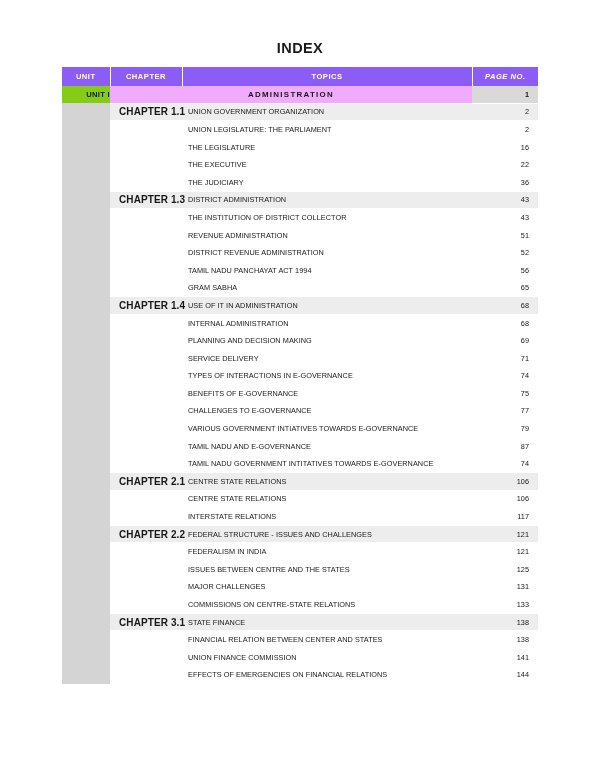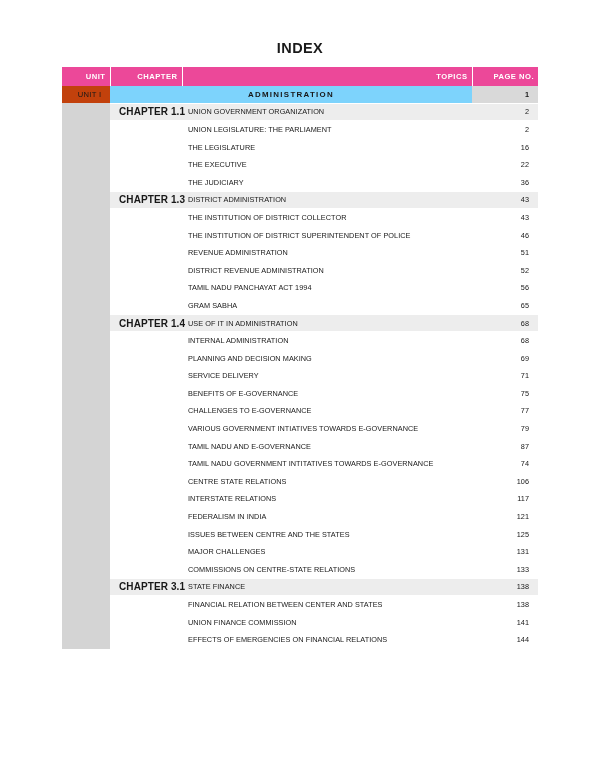--- a/index.html
+++ b/index.html
@@ -39,46 +39,46 @@
     width: 476px;
     border-collapse: collapse;
     table-layout: fixed;
   }
   .index-table col.c-unit    { width: 48px; }
   .index-table col.c-chapter { width: 72px; }
   .index-table col.c-topic   { width: 290px; }
   .index-table col.c-page    { width: 66px; }
 
   thead th {
-    background: #ec4899;
+    background: #8b5cf6;
     color: #ffffff;
     font-size: 7.6px;
     font-weight: bold;
     letter-spacing: 0.5px;
-    text-align: right;
+    text-align: center;
     padding: 5px 4px 5px 4px;
     border-right: 1px solid #ffffff;
     vertical-align: middle;
   }
-  thead th.th-page { border-right: none; }
+  thead th.th-page { border-right: none; font-style: italic; }
 
   tbody td {
     font-size: 7.3px;
     color: #181818;
     padding: 0;
     height: 16.6px;
     vertical-align: middle;
     letter-spacing: 0.05px;
     border-bottom: 1px solid #ffffff;
   }
   td.cell-unit {
-    background: #c2410c;
-    font-weight: normal;
+    background: #84cc16;
+    font-weight: bold;
     font-size: 7.6px;
-    text-align: center;
+    text-align: right;
     padding-left: 7px;
     letter-spacing: 0.3px;
     border-bottom: none;
   }
   td.cell-unit-blank {
     background: #d4d4d4;
     border-bottom: none;
   }
   td.cell-chapter {
     font-weight: bold;
@@ -97,21 +97,21 @@
     text-align: right;
     padding-right: 9px;
     white-space: nowrap;
   }
   
   td.cell-unitbanner {
     text-align: center;
     font-weight: bold;
     font-size: 7.9px;
     letter-spacing: 1.3px;
-    background: #7dd3fc;
+    background: #f0abfc;
   }
   tr.row-unit td.cell-page,
   tr.row-unit td.cell-chapter,
   tr.row-unit td.cell-topic {
     background: #d9d9d9;
     font-weight: bold;
   }
   tr.row-chapter td.cell-chapter,
   tr.row-chapter td.cell-topic,
   tr.row-chapter td.cell-page {
@@ -190,26 +190,20 @@
         </tr>
         <tr class="row-sub">
           <td class="cell-unit-blank"></td>
           <td class="cell-chapter"></td>
           <td class="cell-topic">THE INSTITUTION OF DISTRICT COLLECTOR</td>
           <td class="cell-page">43</td>
         </tr>
         <tr class="row-sub">
           <td class="cell-unit-blank"></td>
           <td class="cell-chapter"></td>
-          <td class="cell-topic">THE INSTITUTION OF DISTRICT SUPERINTENDENT OF POLICE</td>
-          <td class="cell-page">46</td>
-        </tr>
-        <tr class="row-sub">
-          <td class="cell-unit-blank"></td>
-          <td class="cell-chapter"></td>
           <td class="cell-topic">REVENUE ADMINISTRATION</td>
           <td class="cell-page">51</td>
         </tr>
         <tr class="row-sub">
           <td class="cell-unit-blank"></td>
           <td class="cell-chapter"></td>
           <td class="cell-topic">DISTRICT REVENUE ADMINISTRATION</td>
           <td class="cell-page">52</td>
         </tr>
         <tr class="row-sub">
@@ -244,20 +238,26 @@
         </tr>
         <tr class="row-sub">
           <td class="cell-unit-blank"></td>
           <td class="cell-chapter"></td>
           <td class="cell-topic">SERVICE DELIVERY</td>
           <td class="cell-page">71</td>
         </tr>
         <tr class="row-sub">
           <td class="cell-unit-blank"></td>
           <td class="cell-chapter"></td>
+          <td class="cell-topic">TYPES OF INTERACTIONS IN E-GOVERNANCE</td>
+          <td class="cell-page">74</td>
+        </tr>
+        <tr class="row-sub">
+          <td class="cell-unit-blank"></td>
+          <td class="cell-chapter"></td>
           <td class="cell-topic">BENEFITS OF E-GOVERNANCE</td>
           <td class="cell-page">75</td>
         </tr>
         <tr class="row-sub">
           <td class="cell-unit-blank"></td>
           <td class="cell-chapter"></td>
           <td class="cell-topic">CHALLENGES TO E-GOVERNANCE</td>
           <td class="cell-page">77</td>
         </tr>
         <tr class="row-sub">
@@ -271,31 +271,43 @@
           <td class="cell-chapter"></td>
           <td class="cell-topic">TAMIL NADU AND E-GOVERNANCE</td>
           <td class="cell-page">87</td>
         </tr>
         <tr class="row-sub">
           <td class="cell-unit-blank"></td>
           <td class="cell-chapter"></td>
           <td class="cell-topic">TAMIL NADU GOVERNMENT INTITATIVES TOWARDS E-GOVERNANCE</td>
           <td class="cell-page">74</td>
         </tr>
-        <tr class="row-sub">
-          <td class="cell-unit-blank"></td>
-          <td class="cell-chapter"></td>
+        <tr class="row-chapter">
+          <td class="cell-unit-blank"></td>
+          <td class="cell-chapter">CHAPTER 2.1</td>
           <td class="cell-topic">CENTRE STATE RELATIONS</td>
           <td class="cell-page">106</td>
         </tr>
         <tr class="row-sub">
           <td class="cell-unit-blank"></td>
           <td class="cell-chapter"></td>
+          <td class="cell-topic">CENTRE STATE RELATIONS</td>
+          <td class="cell-page">106</td>
+        </tr>
+        <tr class="row-sub">
+          <td class="cell-unit-blank"></td>
+          <td class="cell-chapter"></td>
           <td class="cell-topic">INTERSTATE RELATIONS</td>
           <td class="cell-page">117</td>
+        </tr>
+        <tr class="row-chapter">
+          <td class="cell-unit-blank"></td>
+          <td class="cell-chapter">CHAPTER 2.2</td>
+          <td class="cell-topic">FEDERAL STRUCTURE - ISSUES AND CHALLENGES</td>
+          <td class="cell-page">121</td>
         </tr>
         <tr class="row-sub">
           <td class="cell-unit-blank"></td>
           <td class="cell-chapter"></td>
           <td class="cell-topic">FEDERALISM IN INDIA</td>
           <td class="cell-page">121</td>
         </tr>
         <tr class="row-sub">
           <td class="cell-unit-blank"></td>
           <td class="cell-chapter"></td>

